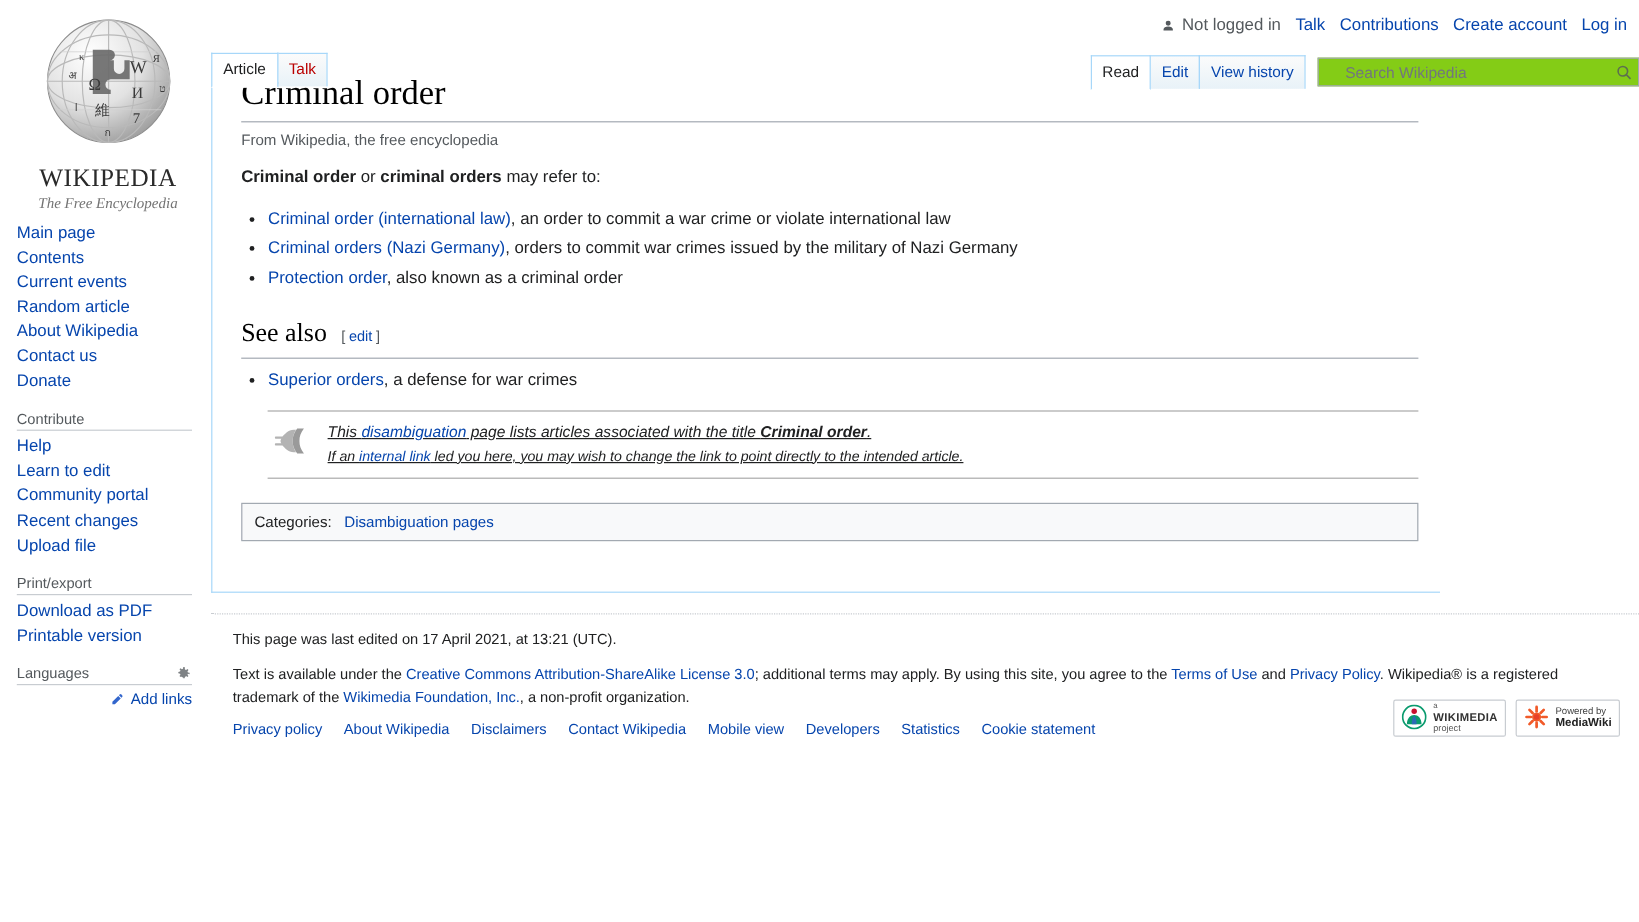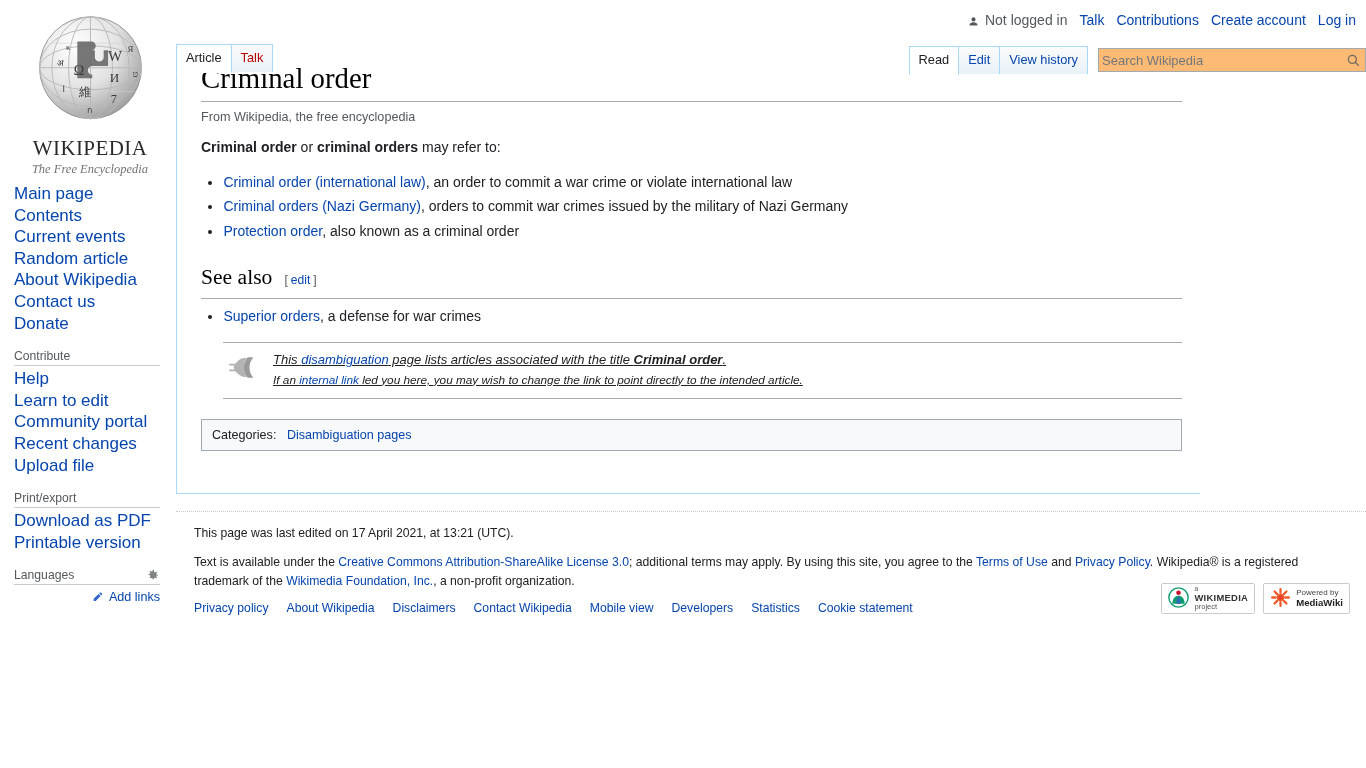--- a/index.html
+++ b/index.html
@@ -76,21 +76,21 @@
   .portal-heading {
     color: #54595d;
     font-size: 12.2px;
     padding: 4px 0 2px 0;
     border-bottom: 1px solid #c8ccd1;
     width: 146px;
     margin-bottom: 3px;
   }
   .portal ul { list-style: none; margin: 0; padding: 0; }
   .portal li { line-height: 19.6px; }
-  .portal li a { font-size: 17px; }
+  .portal li a { font-size: 14px; }
 
   .lang-heading-row {
     display: flex; align-items: center;
     justify-content: space-between;
     width: 146px;
     border-bottom: 1px solid #c8ccd1;
     padding: 4px 0 2px 0;
   }
   .gear-icon { width: 14px; height: 14px; opacity: .75; }
   .addlinks-row {
@@ -161,24 +161,24 @@
     display: flex;
     align-items: center;
     margin-left: 11px;
     position: relative;
     top: -2px;
   }
   #search-box {
     width: 268px;
     height: 24px;
     border: 1px solid #a2a9b1;
-    background: #fdba74;
+    background: #84cc16;
     display: flex;
     align-items: center;
-    padding: 0 4px 0 1px;
+    padding: 0 4px 0 20px;
   }
   #search-input {
     border: 0; outline: 0;
     flex: 1;
     font-family: "Liberation Sans", sans-serif;
     font-size: 13px;
     color: #54595d;
     background: transparent;
   }
   #search-input::placeholder { color: #72777d; }

